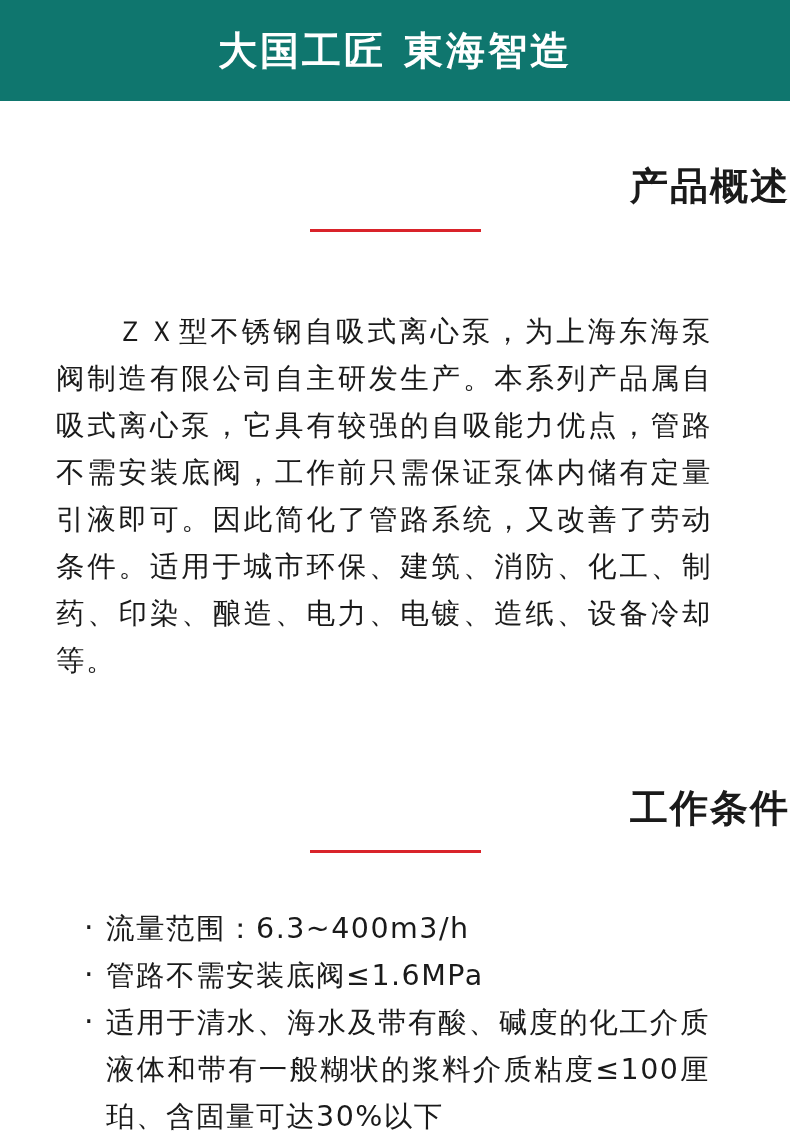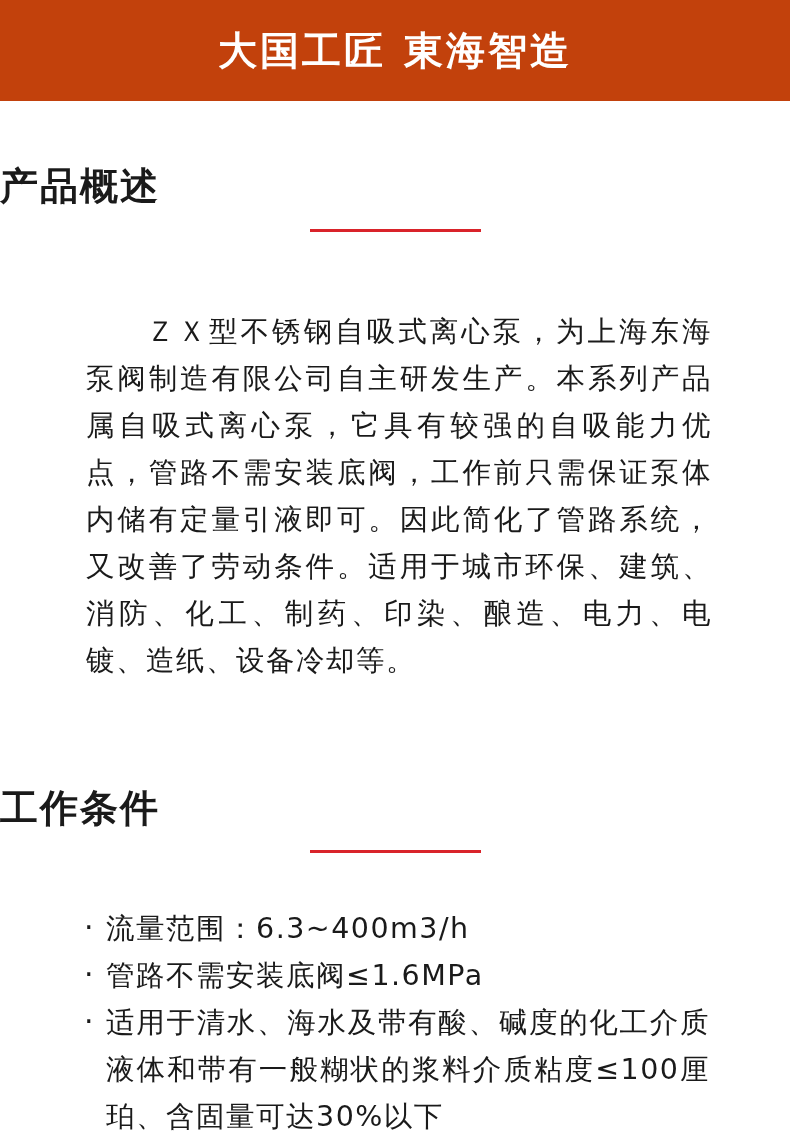--- a/index.html
+++ b/index.html
@@ -19,21 +19,21 @@
     height: 1144px;
     background: #ffffff;
     box-sizing: border-box;
   }
 
   
   .banner {
     position: relative;
     width: 100%;
     height: 101px;
-    background: #c2410c;
+    background: #0f766e;
     display: flex;
     align-items: center;
     justify-content: center;
     overflow: hidden;
   }
   .banner-title {
     color: #ffffff;
     font-size: 39px;
     font-weight: bold;
     letter-spacing: 3px;
@@ -43,21 +43,21 @@
   .banner-title .gap {
     display: inline-block;
     width: 18px;
   }
 
   
   .section {
     width: 100%;
   }
   .section-heading {
-    text-align: left;
+    text-align: right;
     margin: 0;
   }
   .section-heading .h-text {
     display: inline-block;
     color: #1a1a1a;
     font-size: 38px;
     font-weight: bold;
     letter-spacing: 2px;
     font-family: "DejaVu Sans", "Liberation Sans", sans-serif;
     line-height: 1.2;
@@ -104,21 +104,21 @@
     position: absolute;
     left: 4px;
     top: -1px;
     font-size: 30px;
     line-height: 47px;
     color: #1a1a1a;
   }
 
   
   .pad-overview-title { padding-top: 63px; }
-  .pad-overview-body  { padding: 48px 78px 0 86px; }
+  .pad-overview-body  { padding: 48px 78px 0 56px; }
   .pad-cond-title     { padding-top: 73px; }
   .pad-cond-body      { padding: 52px 80px 0 80px; }
 </style>
 </head>
 <body>
 
 <div class="page">
 
   <div class="banner">
     <div class="banner-title">

